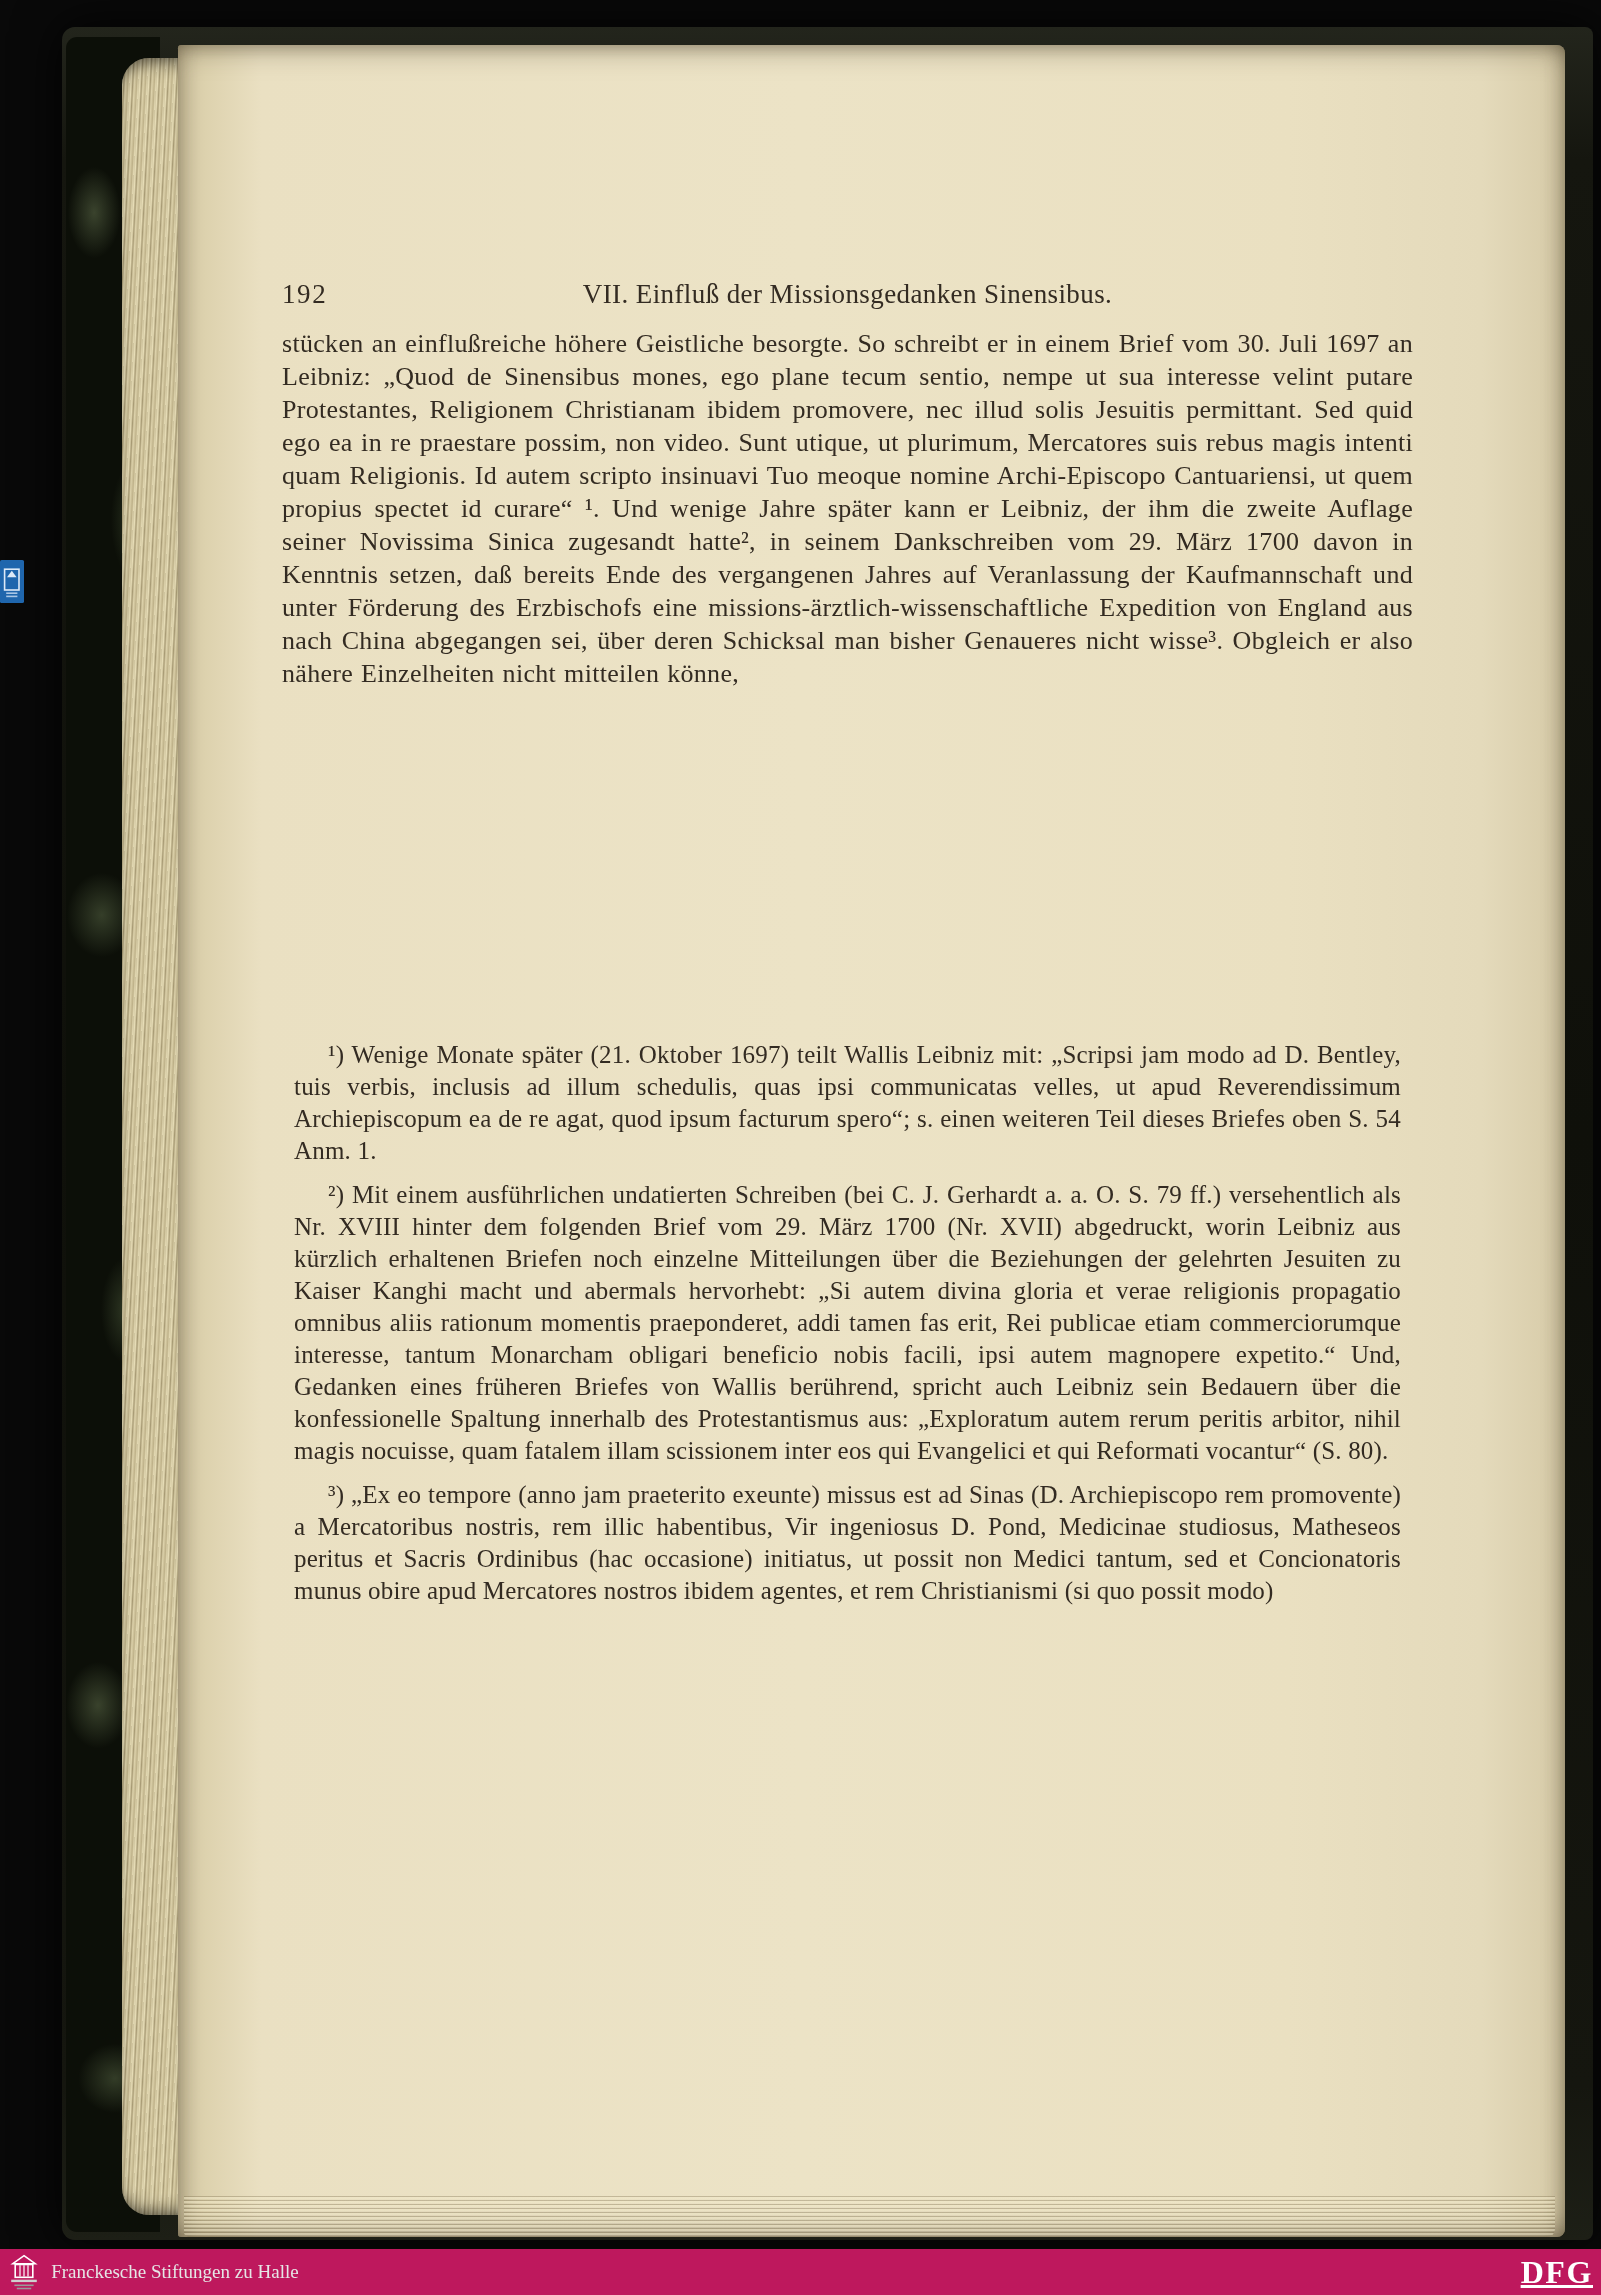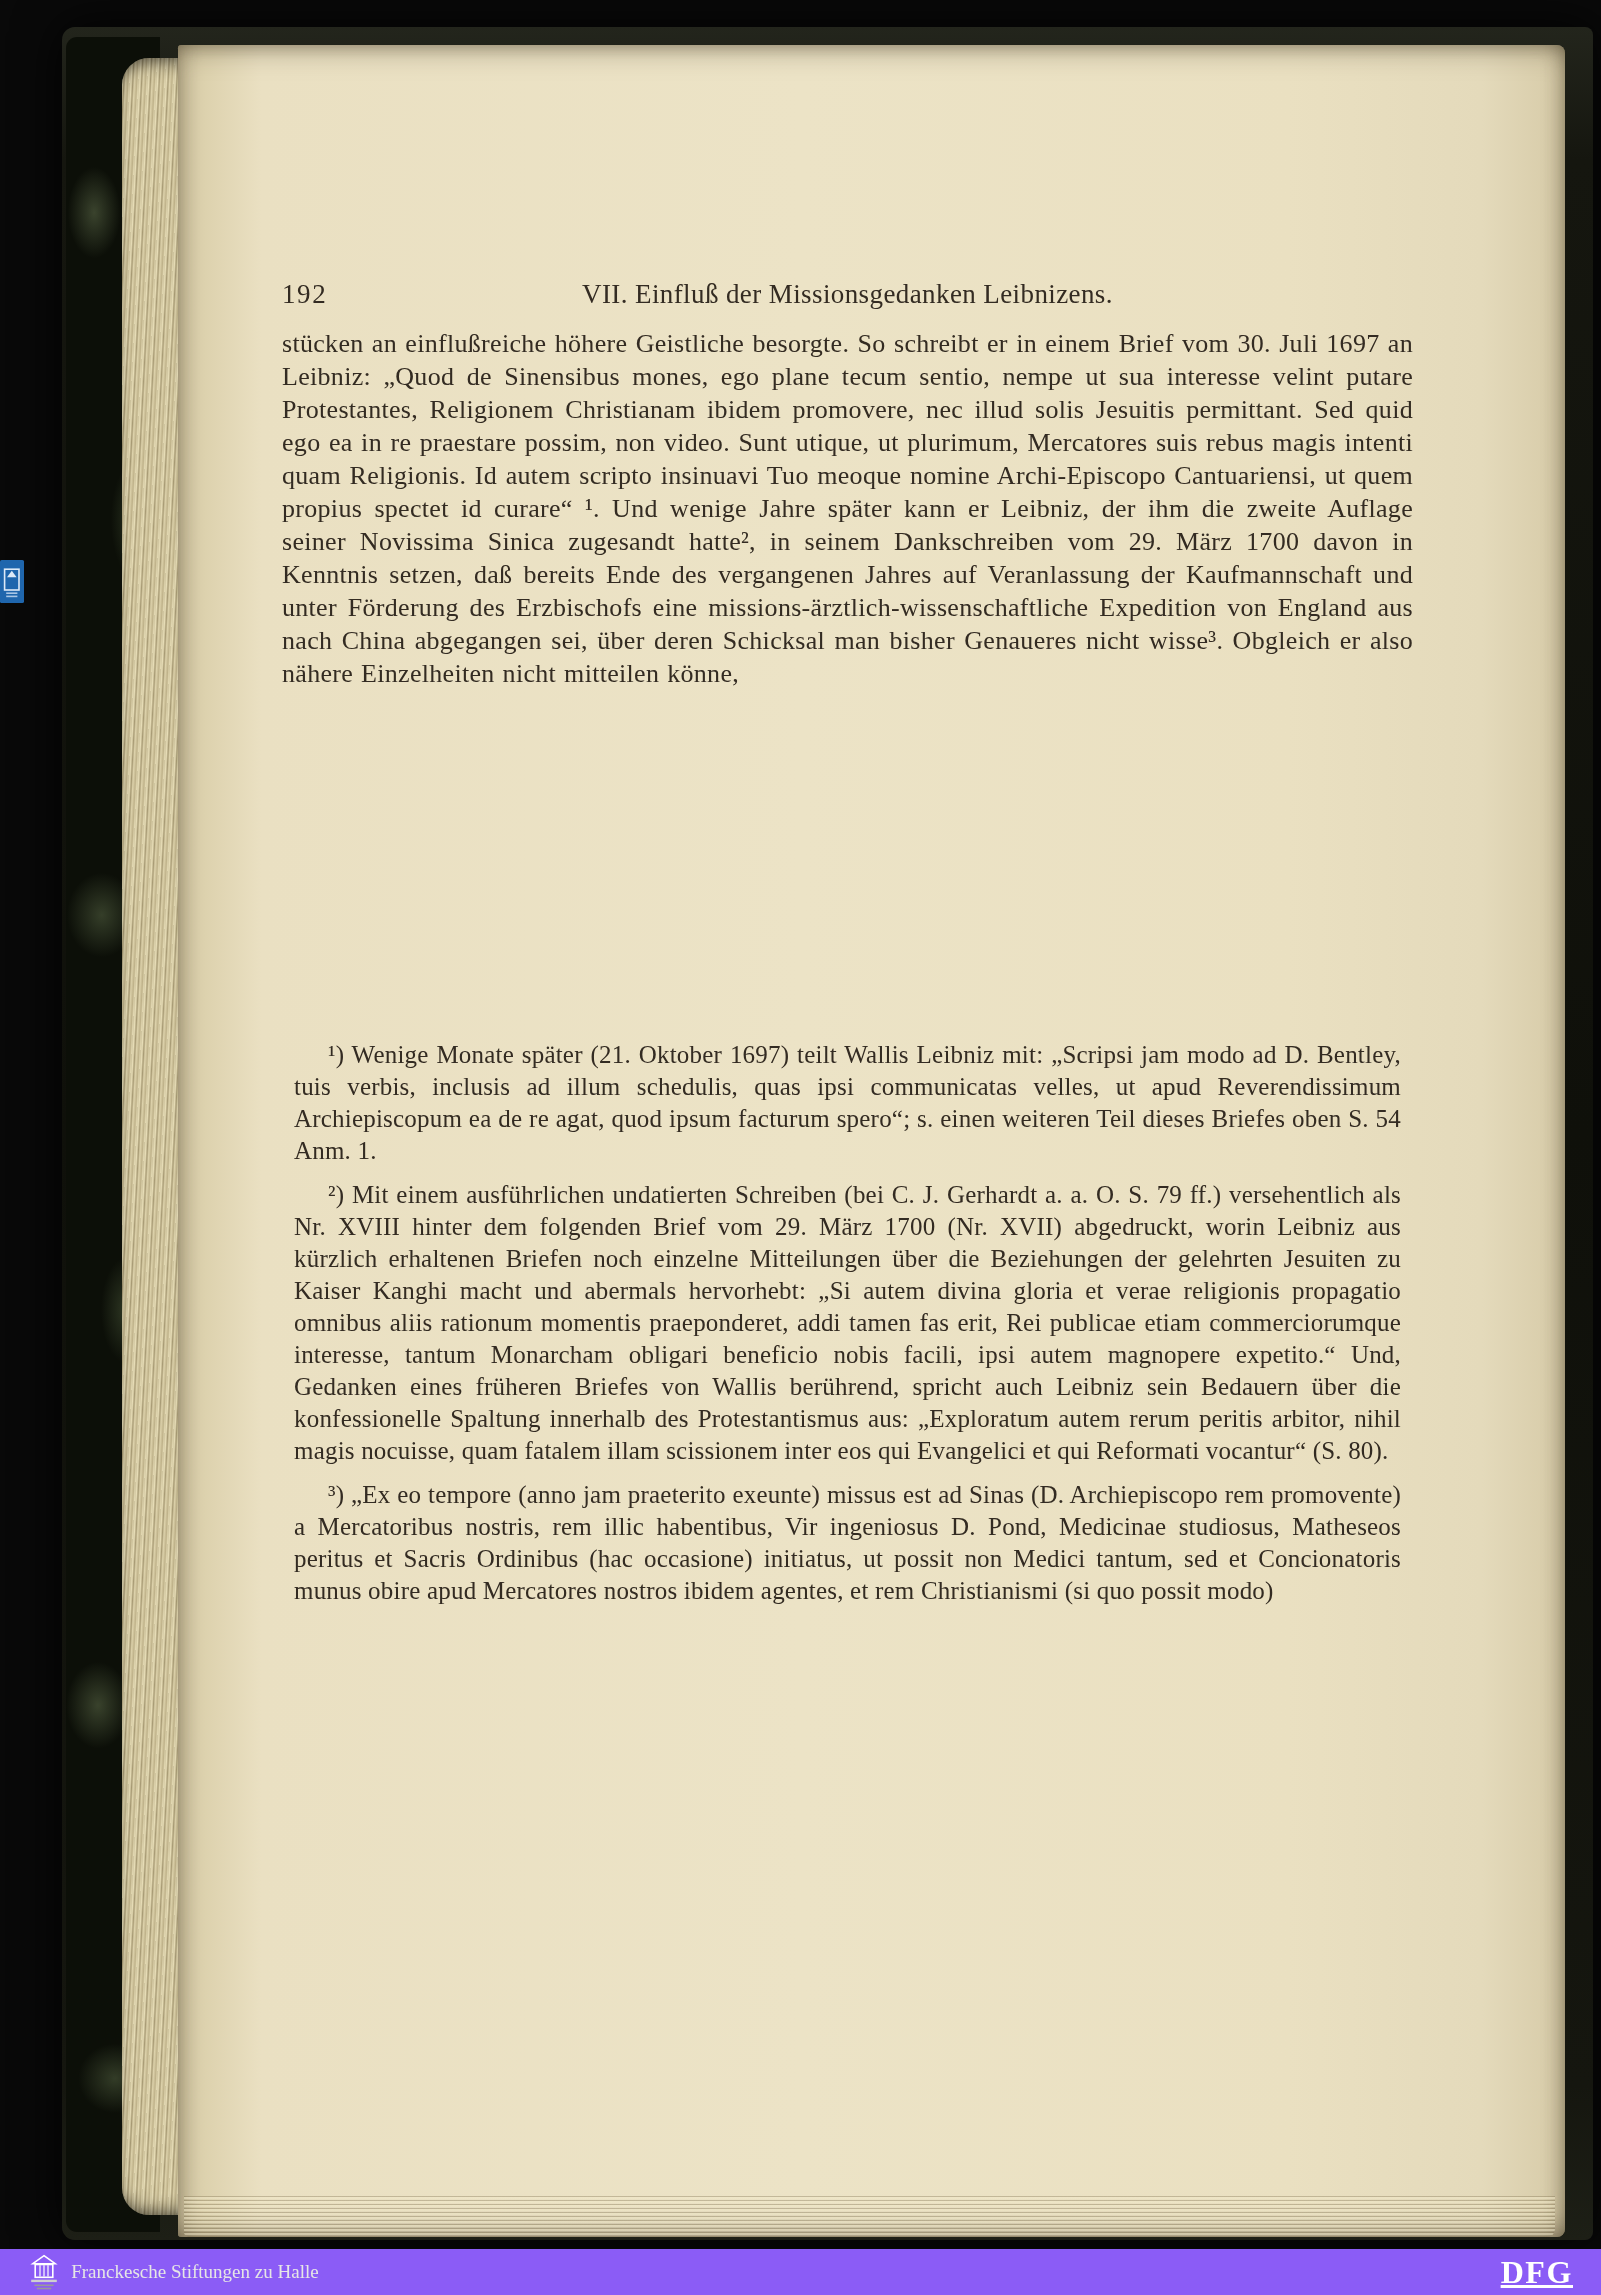--- a/index.html
+++ b/index.html
@@ -91,23 +91,23 @@
   
   .watermark{
     position:absolute;left:0px;top:560px;width:24px;height:43px;
     background:#1f66ad;border-radius:1.6px;
     display:flex;align-items:center;justify-content:center;
   }
   .watermark svg{display:block;}
 
   
   .footer{
-    position:absolute;left:0;bottom:0;width:100%;height:46px;background:#8b5cf6;
+    position:absolute;left:0;bottom:0;width:100%;height:46px;background:#be185d;
     display:flex;align-items:center;justify-content:space-between;
-    padding:0 28px;box-sizing:border-box;
+    padding:0 8px;box-sizing:border-box;
   }
   .lib{display:flex;align-items:center;gap:11.2px;}
   .lib-logo{width:32px;height:37px;}
   .lib-name{color:#e6e6e6;font-size:19px;font-family:"Liberation Serif","DejaVu Serif",serif;}
   .dfg{
     color:#ffffff;font-family:"Liberation Serif","DejaVu Serif",serif;
     font-weight:bold;font-size:32px;letter-spacing:1.6px;line-height:46px;text-decoration:underline;
   }
 </style>
 </head>
@@ -117,21 +117,21 @@
 
   <div class="book-cover"></div>
   <div class="spine"></div>
   <div class="page-stack-left"></div>
 
   <div class="page">
     <div class="content">
 
       <div class="page-head">
         <span class="page-number">192</span>
-        <span class="running-header">VII. Einfluß der Missionsgedanken Leibnizens.</span>
+        <span class="running-header">VII. Einfluß der Missionsgedanken Sinensibus.</span>
       </div>
 
       <p class="body-text" lang="de">stücken an einflußreiche höhere Geistliche besorgte. So schreibt er in einem Brief vom 30. Juli 1697 an Leibniz: „Quod de Sinensibus mones, ego plane tecum sentio, nempe ut sua interesse velint putare Protestantes, Religionem Christianam ibidem promovere, nec illud solis Jesuitis permittant. Sed quid ego ea in re praestare possim, non video. Sunt utique, ut plurimum, Mercatores suis rebus magis intenti quam Religionis. Id autem scripto insinuavi Tuo meoque nomine Archi-Episcopo Cantuariensi, ut quem propius spectet id curare“ ¹. Und wenige Jahre später kann er Leibniz, der ihm die zweite Auflage seiner Novissima Sinica zugesandt hatte², in seinem Dankschreiben vom 29. März 1700 davon in Kenntnis setzen, daß bereits Ende des vergangenen Jahres auf Veranlassung der Kaufmannschaft und unter Förderung des Erzbischofs eine missions-ärztlich-wissenschaftliche Expedition von England aus nach China abgegangen sei, über deren Schicksal man bisher Genaueres nicht wisse³. Obgleich er also nähere Einzelheiten nicht mitteilen könne,</p>
 
       <div class="footnotes">
         <p class="footnote" lang="de">¹) Wenige Monate später (21. Oktober 1697) teilt Wallis Leibniz mit: „Scripsi jam modo ad D. Bentley, tuis verbis, inclusis ad illum schedulis, quas ipsi communicatas velles, ut apud Reverendissimum Archiepiscopum ea de re agat, quod ipsum facturum spero“; s. einen weiteren Teil dieses Briefes oben S. 54 Anm. 1.</p>
         <p class="footnote" lang="de">²) Mit einem ausführlichen undatierten Schreiben (bei C. J. Gerhardt a. a. O. S. 79 ff.) versehentlich als Nr. XVIII hinter dem folgenden Brief vom 29. März 1700 (Nr. XVII) abgedruckt, worin Leibniz aus kürzlich erhaltenen Briefen noch einzelne Mitteilungen über die Beziehungen der gelehrten Jesuiten zu Kaiser Kanghi macht und abermals hervorhebt: „Si autem divina gloria et verae religionis propagatio omnibus aliis rationum momentis praeponderet, addi tamen fas erit, Rei publicae etiam commerciorumque interesse, tantum Monarcham obligari beneficio nobis facili, ipsi autem magnopere expetito.“ Und, Gedanken eines früheren Briefes von Wallis berührend, spricht auch Leibniz sein Bedauern über die konfessionelle Spaltung innerhalb des Protestantismus aus: „Exploratum autem rerum peritis arbitor, nihil magis nocuisse, quam fatalem illam scissionem inter eos qui Evangelici et qui Reformati vocantur“ (S. 80).</p>
         <p class="footnote" lang="de">³) „Ex eo tempore (anno jam praeterito exeunte) missus est ad Sinas (D. Archiepiscopo rem promovente) a Mercatoribus nostris, rem illic habentibus, Vir ingeniosus D. Pond, Medicinae studiosus, Matheseos peritus et Sacris Ordinibus (hac occasione) initiatus, ut possit non Medici tantum, sed et Concionatoris munus obire apud Mercatores nostros ibidem agentes, et rem Christianismi (si quo possit modo)</p>
       </div>
 

